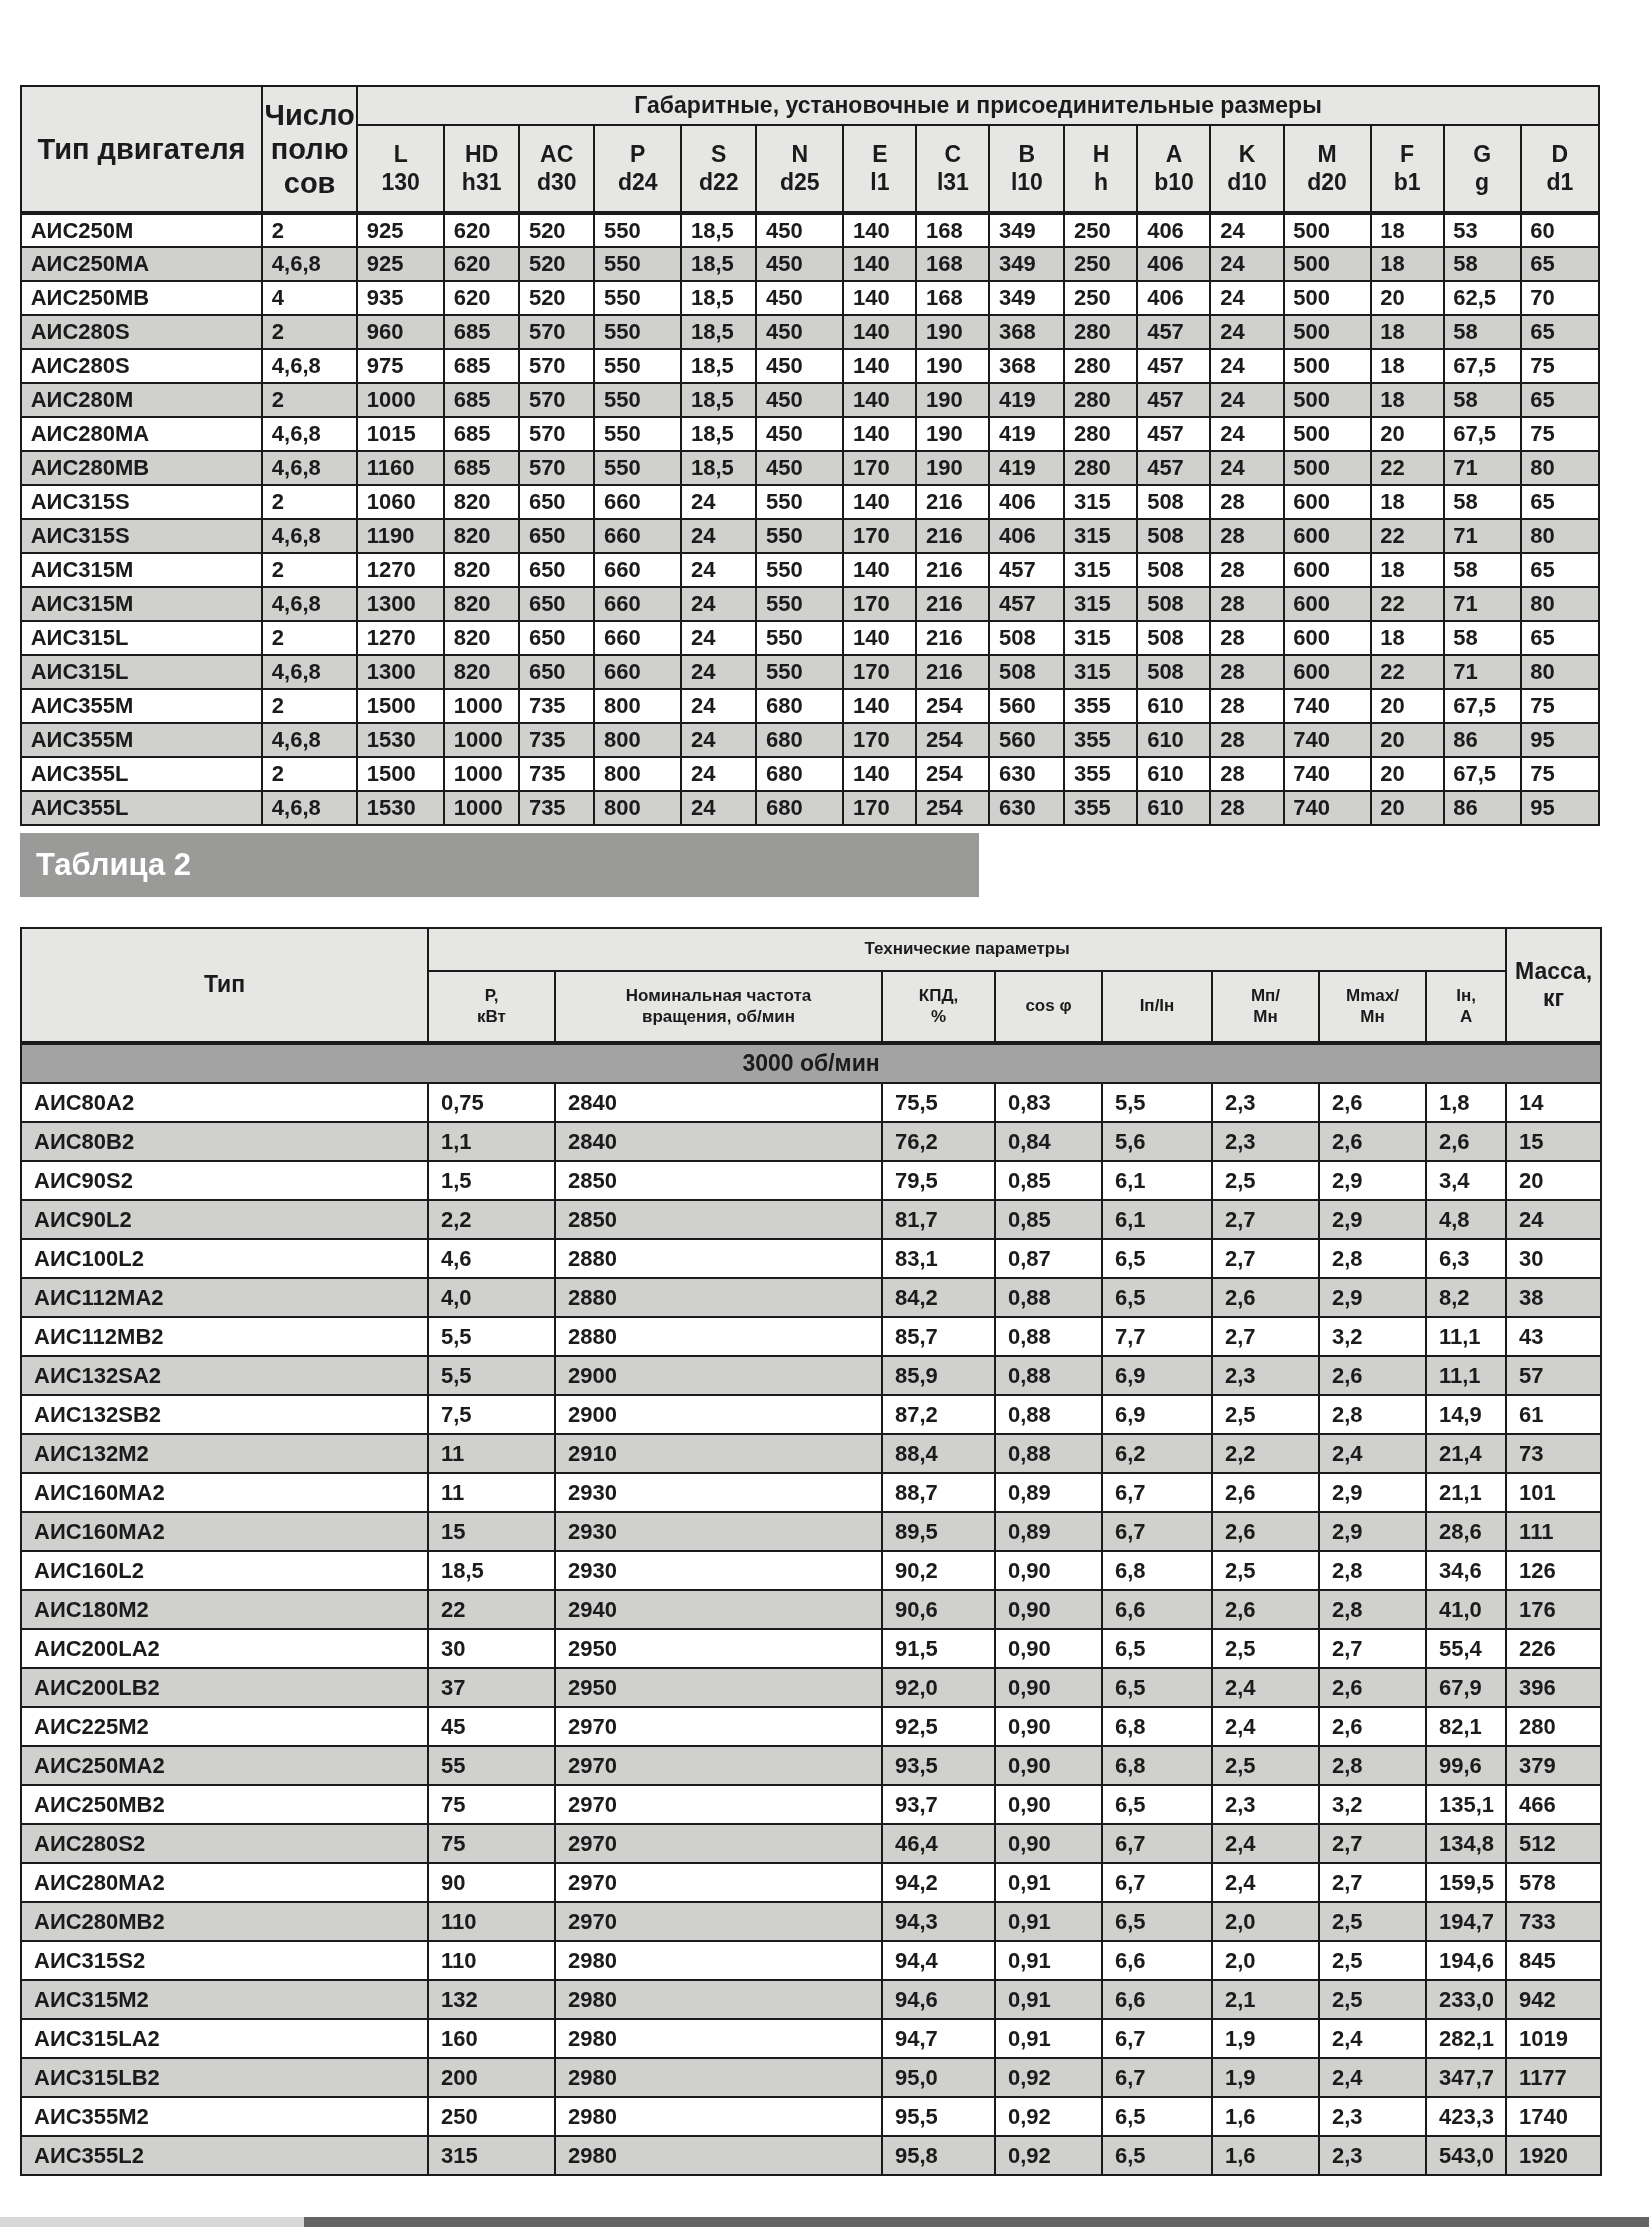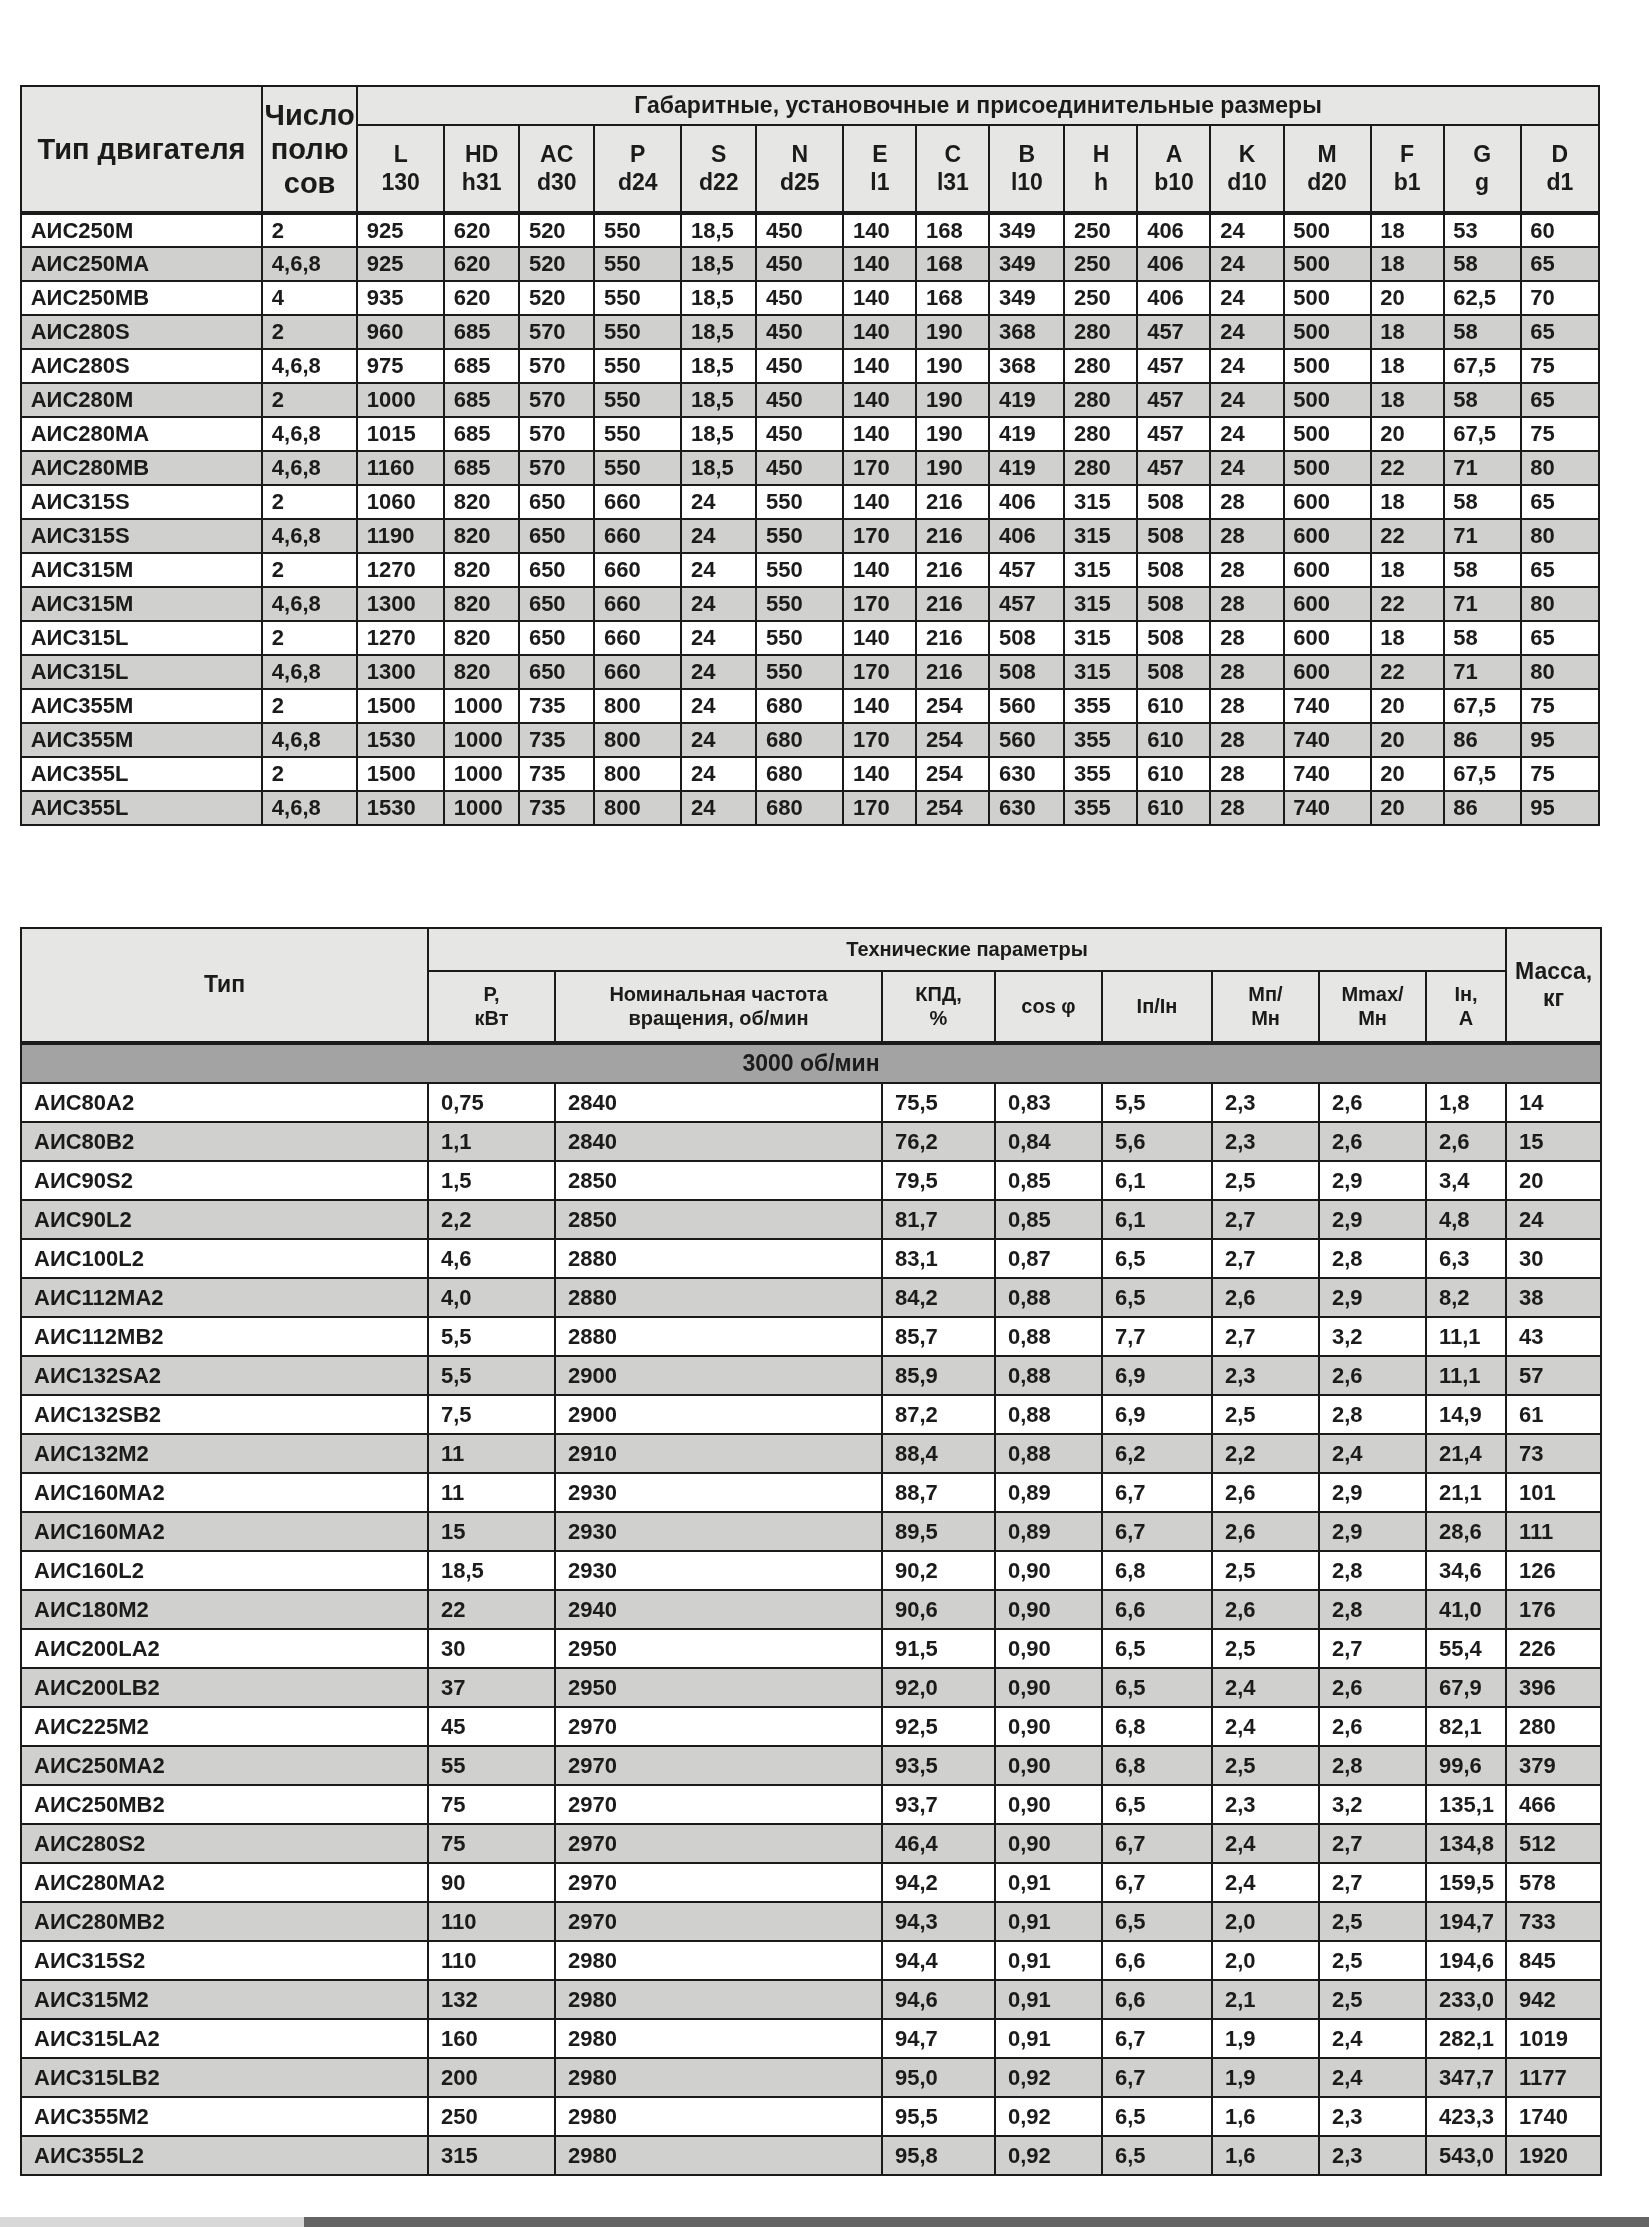--- a/index.html
+++ b/index.html
@@ -62,21 +62,21 @@
     line-height:64px;
     padding-left:16px;
     box-sizing:border-box;
   }
 
   
   #table2{left:20px;top:927px;width:1580px;}
   #table2 thead th{
     background:#e6e6e4;
     text-align:center;
-    font-size:20px;
+    font-size:17px;
   }
   #table2 .t2-group-row{height:43px;}
   #table2 .t2-group-head{border-bottom-width:2px;}
   #table2 .t2-sub-row th{height:69px;border-bottom-width:4px;white-space:pre-line;}
   #table2 .t2-type-head,#table2 .t2-mass-head{border-bottom-width:4px;white-space:pre-line;font-size:23px;}
   #table2 .t2-speed-row td{
     height:37px;
     text-align:center;
     font-size:23px;
     background:#a3a3a3;
@@ -520,20 +520,21 @@
           <td>610</td>
           <td>28</td>
           <td>740</td>
           <td>20</td>
           <td>86</td>
           <td>95</td>
         </tr>
       </tbody>
   </table>
 
+  <div class="banner">Таблица 2</div>
 
   <table id="table2">
     <colgroup>
       <col style="width:407px">
         <col style="width:127px">
         <col style="width:327px">
         <col style="width:113px">
       <col style="width:107px">
         <col style="width:110px">
         <col style="width:107px">

